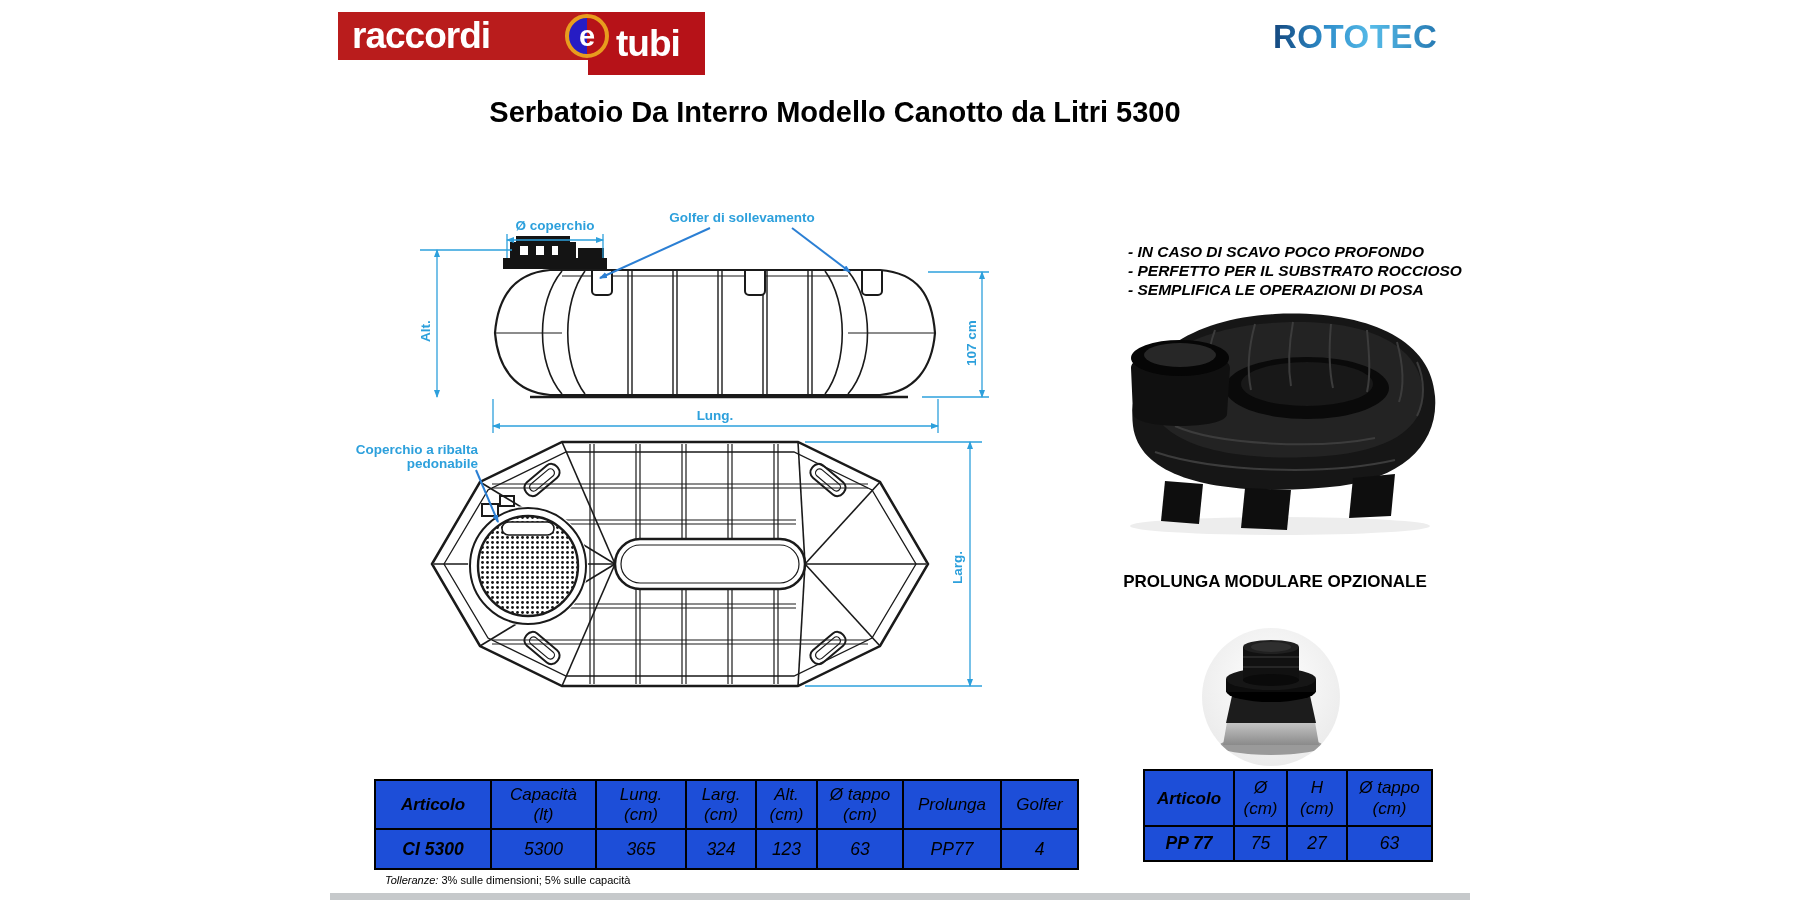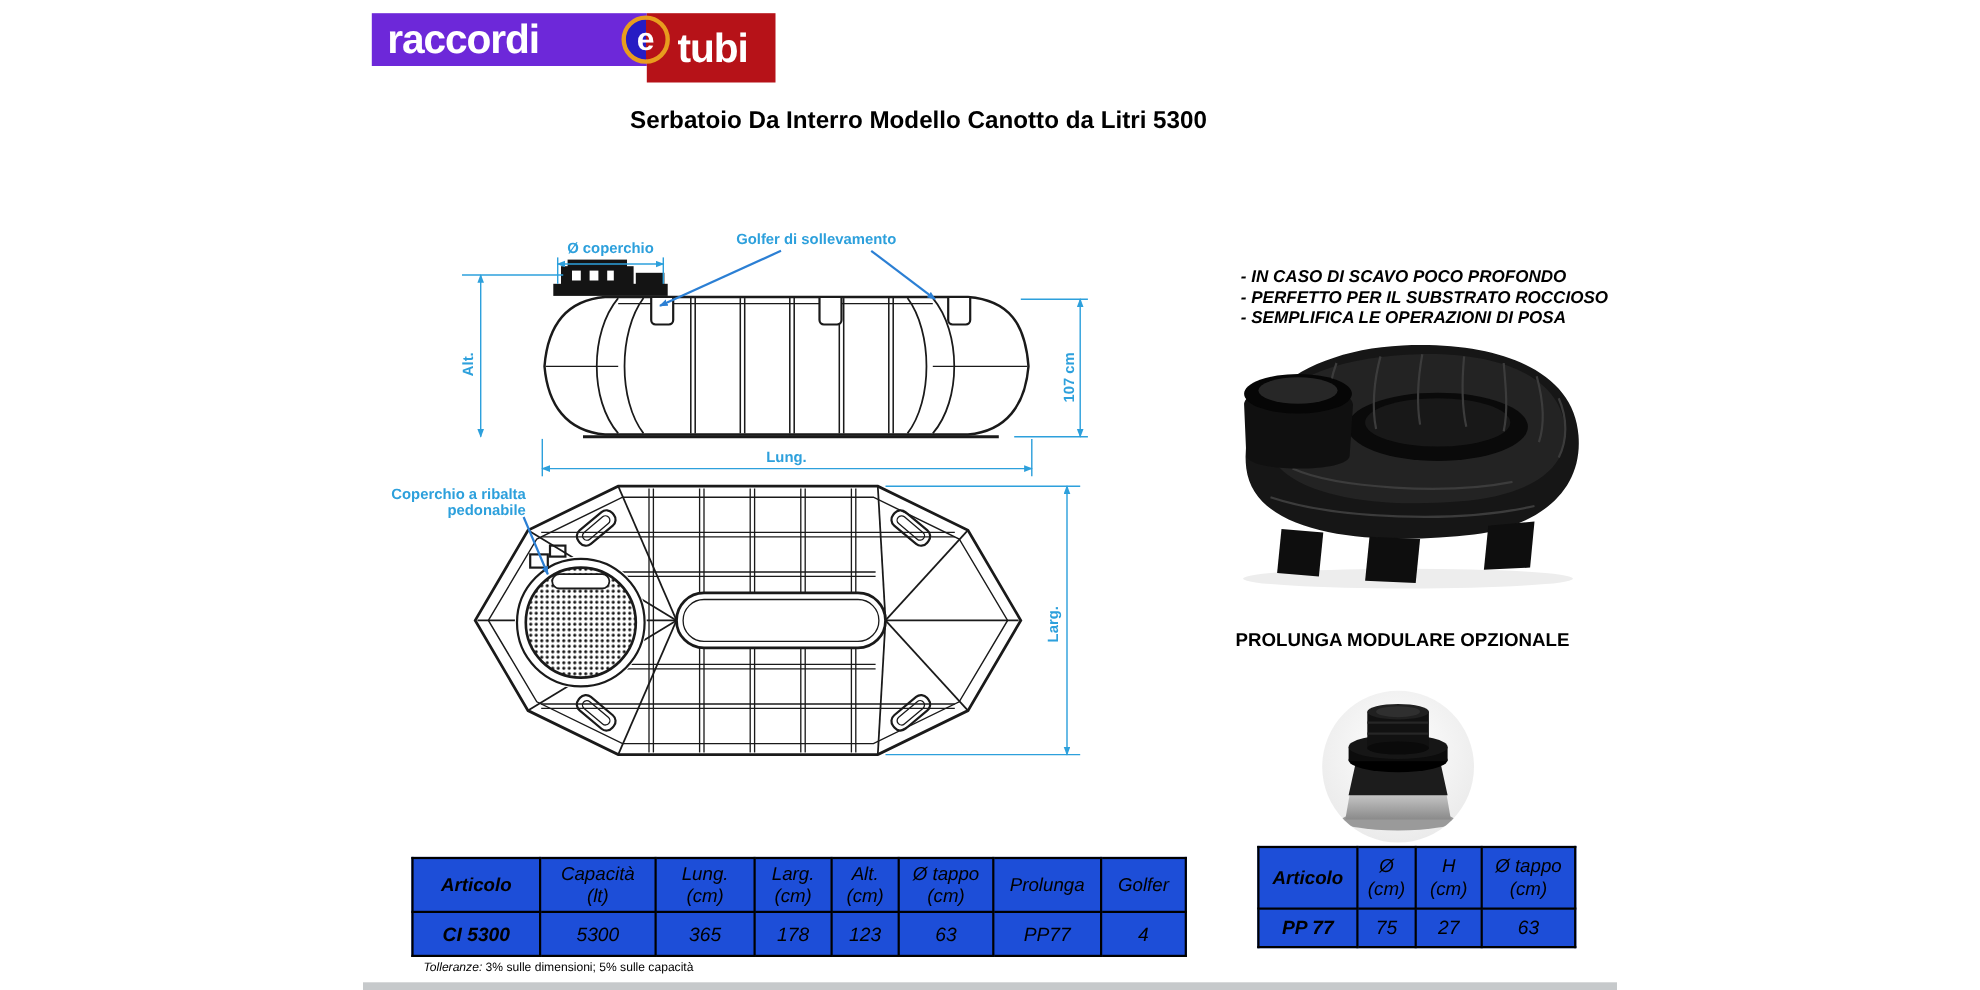--- a/index.html
+++ b/index.html
@@ -1,35 +1,35 @@
 <!DOCTYPE html>
 <html><head>
 <meta charset="utf-8">
 <style>
   html,body{margin:0;padding:0;background:#ffffff;}
   #page{position:relative;width:1800px;height:900px;background:#ffffff;overflow:hidden;
         font-family:"Liberation Sans",sans-serif;color:#000;}
 
   
   .logo{position:absolute;left:338px;top:12px;width:367px;height:48px;display:flex;}
-  .logo .blue{width:250px;height:48px;background:#6d28d9;display:flex;align-items:center;}
+  .logo .blue{width:250px;height:48px;background:#b91c1c;display:flex;align-items:center;}
   .logo .red{width:117px;height:63px;background:#b61218;display:flex;align-items:center;}
   .logo .word{color:#fff;font-size:37px;font-weight:bold;letter-spacing:-1px;line-height:48px;}
   .logo .blue .word{padding-left:14px;}
   .logo .red .word{padding-left:28px;}
   .logo .ebadge{position:absolute;left:227px;top:2px;width:44px;height:44px;border-radius:50%;
         border:4px solid #e89c1e;box-sizing:border-box;
         background:linear-gradient(90deg,#261cc4 50%,#b61218 50%);
         color:#fff;font-size:29px;font-weight:bold;display:flex;align-items:center;justify-content:center;}
   .brand{position:absolute;left:1273px;top:18px;width:180px;font-size:33px;font-weight:bold;letter-spacing:.5px;
         background:linear-gradient(90deg,#14477e 0%,#2f8fcc 30%,#56bbe8 55%,#1a6aa6 100%);
         -webkit-background-clip:text;background-clip:text;color:transparent;}
 
   .title{position:absolute;left:330px;top:96px;width:1010px;text-align:center;
-        font-size:22px;font-weight:bold;}
+        font-size:29px;font-weight:bold;}
 
   
   .drawing{position:absolute;left:330px;top:170px;width:660px;height:530px;}
 
   
   .features{position:absolute;left:1128px;top:242px;font-size:15.5px;font-weight:bold;font-style:italic;line-height:19px;}
   .photo{position:absolute;left:1095px;top:276px;width:360px;height:272px;}
   .prolunga-title{position:absolute;left:1090px;top:572px;width:370px;text-align:center;
         font-size:17px;font-weight:bold;}
   .prolunga-photo{position:absolute;left:1201px;top:627px;width:140px;height:140px;}
@@ -58,20 +58,21 @@
 
   <div class="logo">
     <div class="blue">
       <span class="word">raccordi</span>
     </div>
     <div class="red">
       <span class="word">tubi</span>
     </div>
     <div class="ebadge">e</div>
   </div>
+  <div class="brand">ROTOTEC</div>
 
   <div class="title">Serbatoio Da Interro Modello Canotto da Litri 5300</div>
 
   <svg class="drawing" viewBox="0 0 660 530" xmlns="http://www.w3.org/2000/svg">
     <defs>
       <marker id="ab" markerWidth="9" markerHeight="8" refX="7" refY="3" orient="auto-start-reverse" markerUnits="userSpaceOnUse">
         <path d="M0,0 L8,3 L0,6 Z" fill="#2da0dc"></path>
       </marker>
       <marker id="abl" markerWidth="9" markerHeight="8" refX="7" refY="3" orient="auto" markerUnits="userSpaceOnUse">
         <path d="M0,0 L8,3 L0,6 Z" fill="#2b7fd4"></path>
@@ -317,21 +318,21 @@
         <th><span>Ø tappo</span><span class="h2">(cm)</span></th>
         <th><span>Prolunga</span></th>
         <th><span>Golfer</span></th>
       </tr>
     </thead>
     <tbody>
       <tr>
         <td class="art">CI 5300</td>
         <td>5300</td>
         <td>365</td>
-        <td>178</td>
+        <td>324</td>
         <td>123</td>
         <td>63</td>
         <td>PP77</td>
         <td>4</td>
       </tr>
     </tbody>
   </table>
 
   <table class="tbl pro">
     <colgroup>

